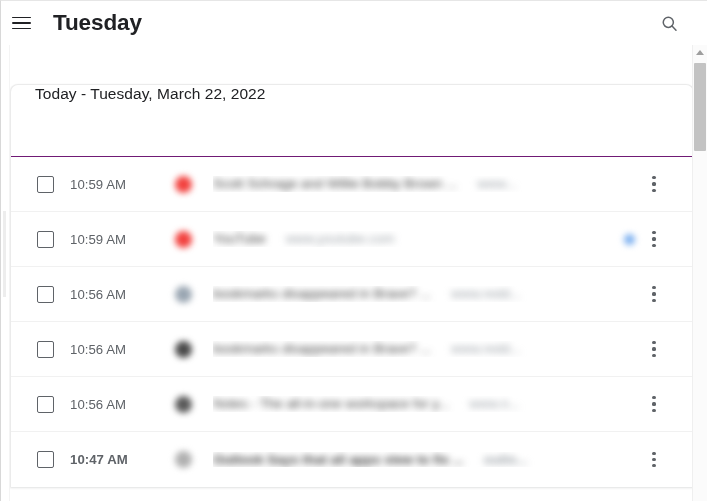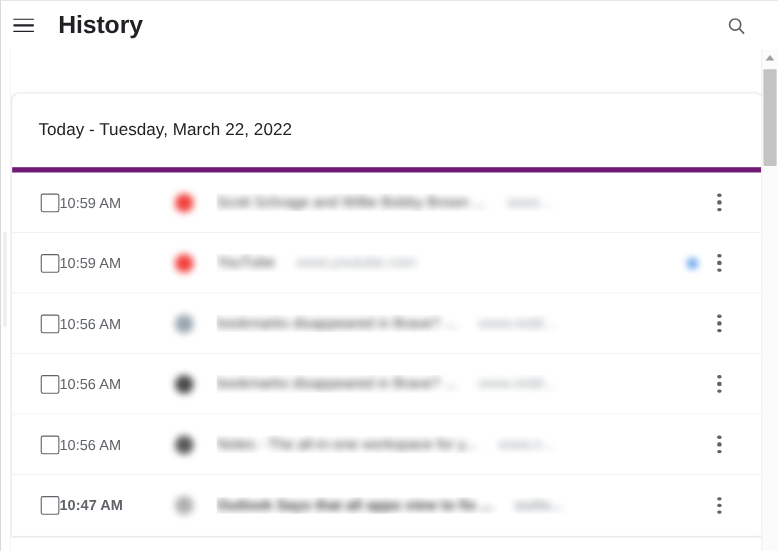--- a/index.html
+++ b/index.html
@@ -109,23 +109,22 @@
     border-bottom: none;
     border-radius: 8px 8px 0 0;
     box-shadow: 0 1px 2px rgba(60,64,67,0.10), 0 1px 3px rgba(60,64,67,0.06);
     box-sizing: border-box;
     overflow: hidden;
   }
 
   #date-header {
     height: 72px;
     display: flex;
-    align-items: center;
     padding-left: 24px;
-    border-bottom: 5px solid #701a75;
+    border-bottom: 1px solid #701a75;
     box-sizing: border-box;
   }
   #date-header-label {
     font-size: 15.5px;
     color: #202124;
     letter-spacing: 0.05px;
   }
 
   
   .history-row {
@@ -146,21 +145,21 @@
     border: 1.7px solid #5f6368;
     border-radius: 2px;
     background: #ffffff;
     box-sizing: border-box;
     flex: 0 0 auto;
     cursor: pointer;
   }
 
   .row-time {
     width: 95px;
-    margin-left: 0;
+    margin-left: 16px;
     font-size: 13.2px;
     color: #5f6368;
     flex: 0 0 auto;
     white-space: nowrap;
     letter-spacing: 0.05px;
   }
 
   .row-favicon {
     width: 17px;
     height: 17px;
@@ -300,21 +299,21 @@
 <div id="app-frame">
 
   <div id="toolbar">
 
     <div id="hamburger-button">
       <div class="bar"></div>
       <div class="bar"></div>
       <div class="bar"></div>
     </div>
 
-    <div id="page-title">History</div>
+    <div id="page-title">Tuesday</div>
 
     <div id="toolbar-spacer"></div>
 
     <div id="search-button">
       <svg width="19" height="19" viewBox="0 0 24 24" aria-hidden="true">
         <circle cx="10.5" cy="10.5" r="6.4" fill="none" stroke="#5f6368" stroke-width="1.9"></circle>
         <line x1="15.2" y1="15.2" x2="20.2" y2="20.4" stroke="#5f6368" stroke-width="1.9" stroke-linecap="round"></line>
       </svg>
     </div>
 

